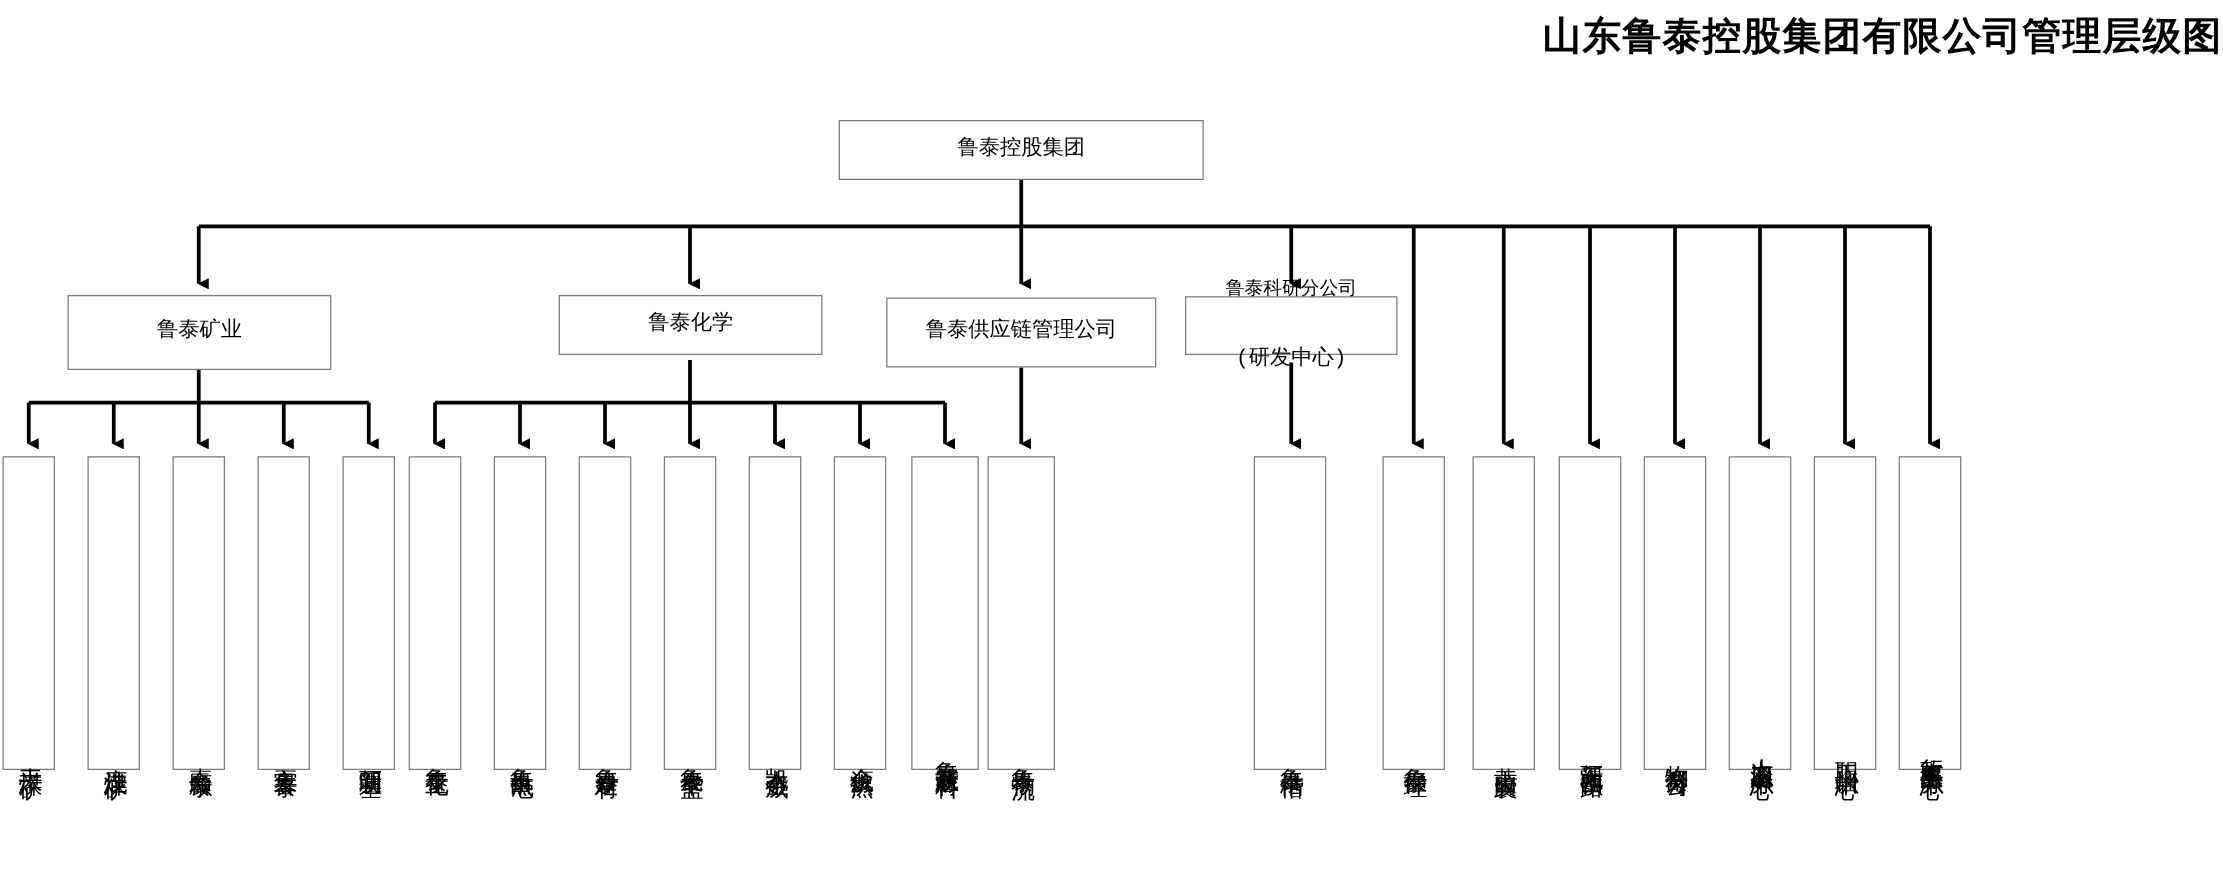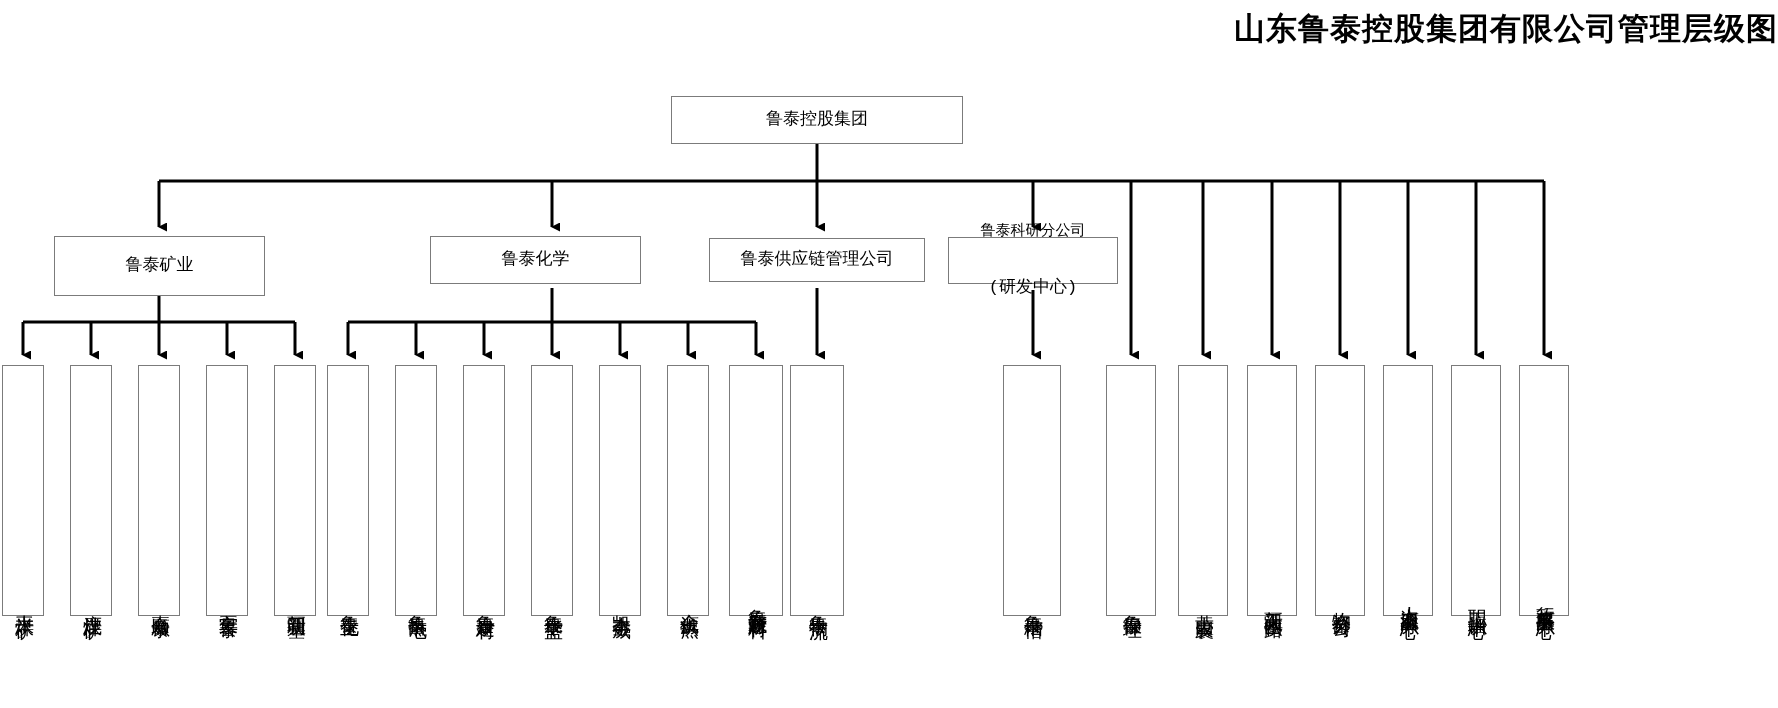--- a/index.html
+++ b/index.html
@@ -145,25 +145,25 @@
   </svg>
 
   <div class="node root" style="left:671px; top:96px; width:292px; height:48px;">
     <span>鲁泰控股集团</span>
   </div>
 
   <div class="node level2" style="left:54px; top:236px; width:211px; height:60px;">
     <span>鲁泰矿业</span>
   </div>
 
-  <div class="node level2" style="left:430px; top:236px; width:211px; height:48px;">
+  <div class="node level2" style="left:447px; top:236px; width:211px; height:48px;">
     <span>鲁泰化学</span>
   </div>
 
-  <div class="node level2" style="left:709px; top:238px; width:216px; height:44px;">
+  <div class="node level2" style="left:709px; top:238px; width:216px; height:56px;">
     <span>鲁泰供应链管理公司</span>
   </div>
 
   <div class="node level2 twoline" style="left:948px; top:237px; width:170px; height:47px;gap:37px;">
     <span>鲁泰科研分公司</span>
     <span class="sub">(研发中心)</span>
   </div>
 
   <div class="node leaf" style="left:2px;    top:365px; width:42px; height:251px;">
     <span class="vtext">太平煤矿</span>

